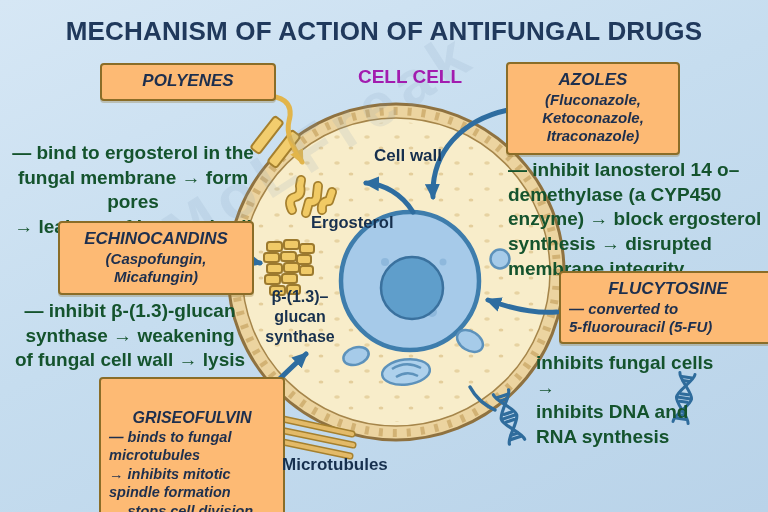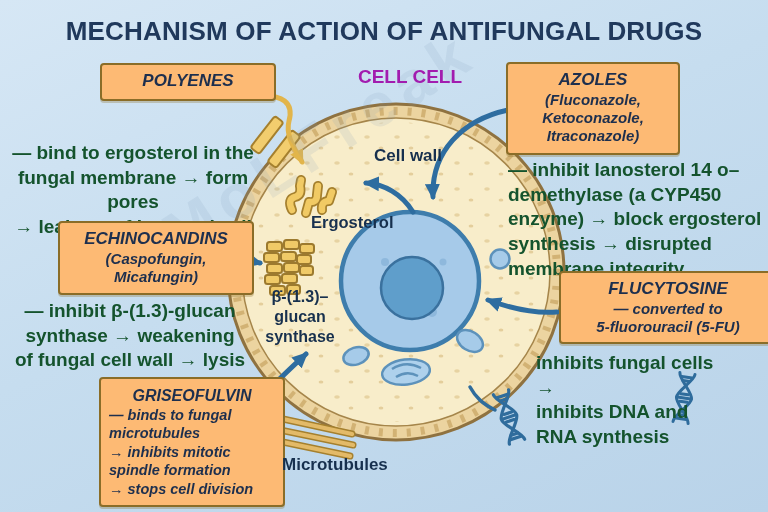--- a/index.html
+++ b/index.html
@@ -164,21 +164,21 @@
 <div class="abs box" style="left:58px;top:221px;width:180px;">
   <span class="bname">ECHINOCANDINS</span>
   <span class="bsub">(Caspofungin,
 Micafungin)</span>
 </div>
 <div class="abs mech" style="left:14px;top:299px;width:232px;text-align:center;">— inhibit β-(1.3)-glucan
 synthase → weakening
 of fungal cell wall → lysis</div>
 
 <div class="abs box" style="left:99px;top:377px;width:166px;padding:7px 8px;">
-  <span class="bname" style="font-size:16px;">GRISEOFULVIN</span>
+  <span class="bname" style="font-size:16px;margin-top:22px;">GRISEOFULVIN</span>
   <span class="bsub" style="font-size:14.5px;text-align:left;line-height:1.28;">— binds to fungal
 microtubules
 → inhibits mitotic
 spindle formation
 → stops cell division</span>
 </div>
 
 <div class="abs box" style="left:506px;top:62px;width:158px;">
   <span class="bname">AZOLES</span>
   <span class="bsub">(Fluconazole,
@@ -186,21 +186,21 @@
 Itraconazole)</span>
 </div>
 <div class="abs mech" style="left:508px;top:158px;width:255px;text-align:left;">— inhibit lanosterol 14 o–
 demethylase (a CYP450
 enzyme) → block ergosterol
 synthesis → disrupted
 membrane integrity</div>
 
 <div class="abs box" style="left:559px;top:271px;width:198px;padding:6px 8px;">
   <span class="bname">FLUCYTOSINE</span>
-  <span class="bsub" style="text-align:center;">— converted to
+  <span class="bsub" style="text-align:left;">— converted to
 5-fluorouracil (5-FU)</span>
 </div>
 <div class="abs mech" style="left:536px;top:351px;width:185px;text-align:left;">inhibits fungal cells →
 inhibits DNA and
 RNA synthesis</div>
 
 <div class="abs clabel" style="left:374px;top:146px;font-size:17px;font-weight:600;">Cell wall</div>
 <div class="abs clabel" style="left:267px;top:213px;font-size:16.5px;font-weight:600;margin-left:44px;">Ergosterol</div>
 <div class="abs clabel" style="left:250px;top:287px;width:100px;font-size:16px;font-weight:600;white-space:pre-line;text-align:center;line-height:1.25;">β̇-(1.3)–
 glucan

